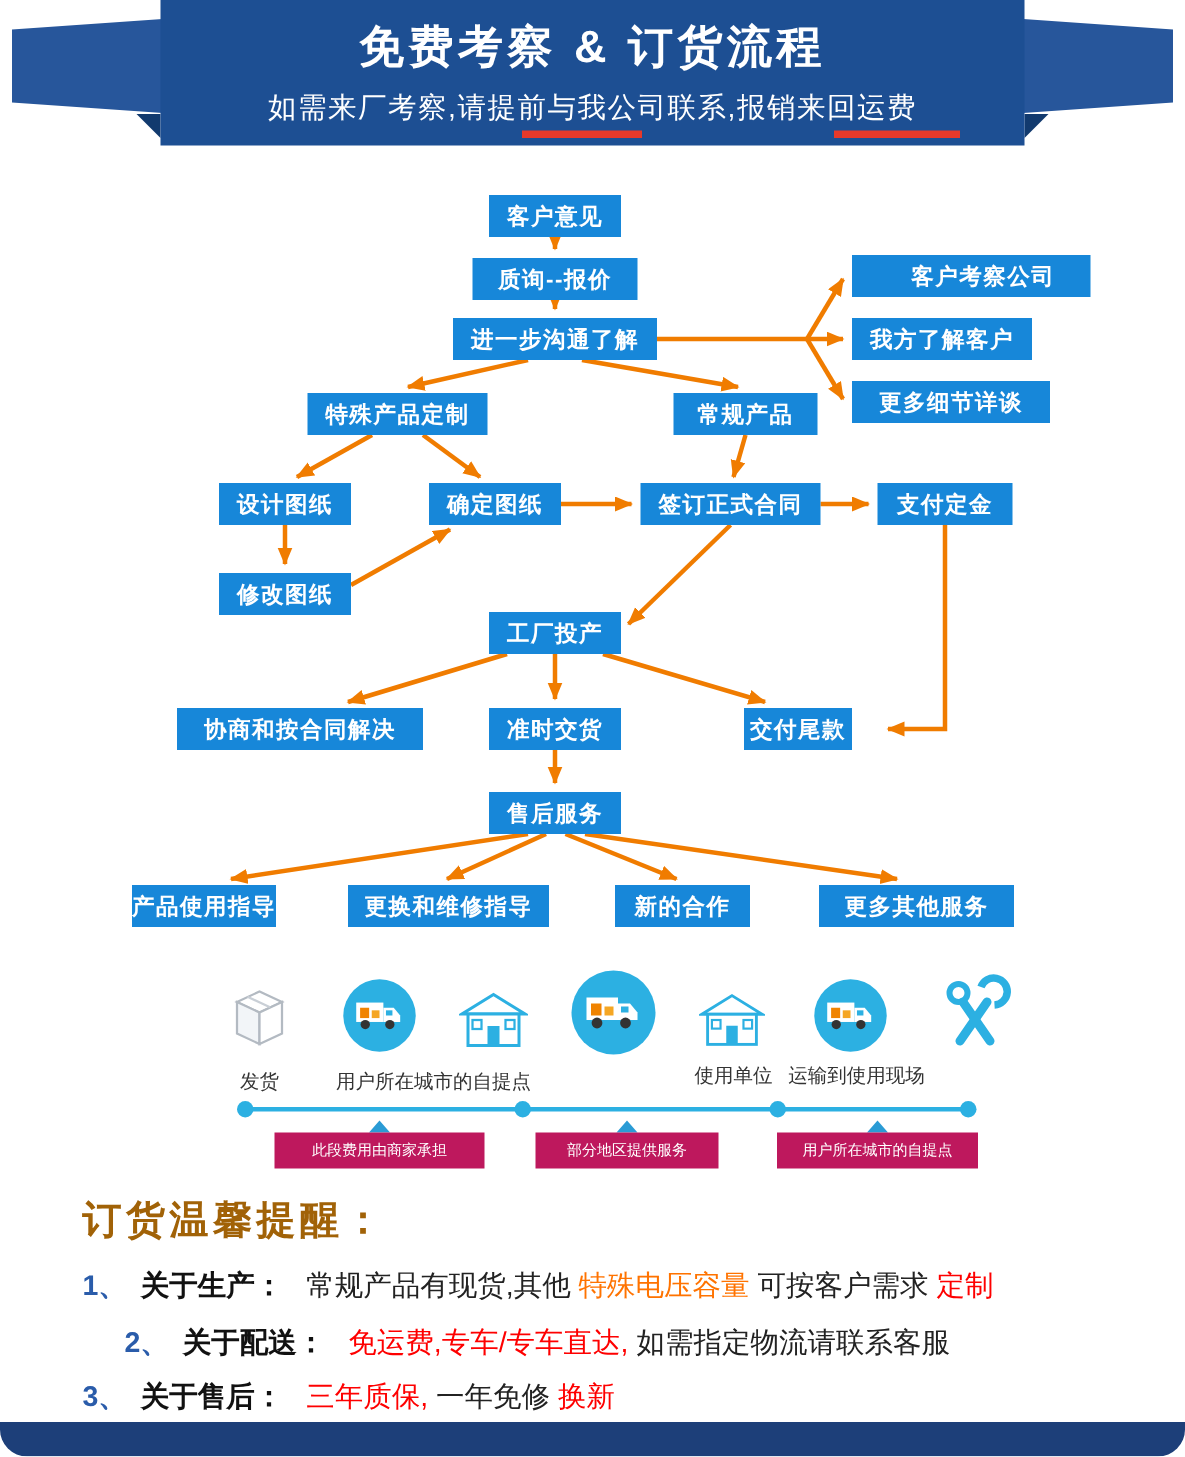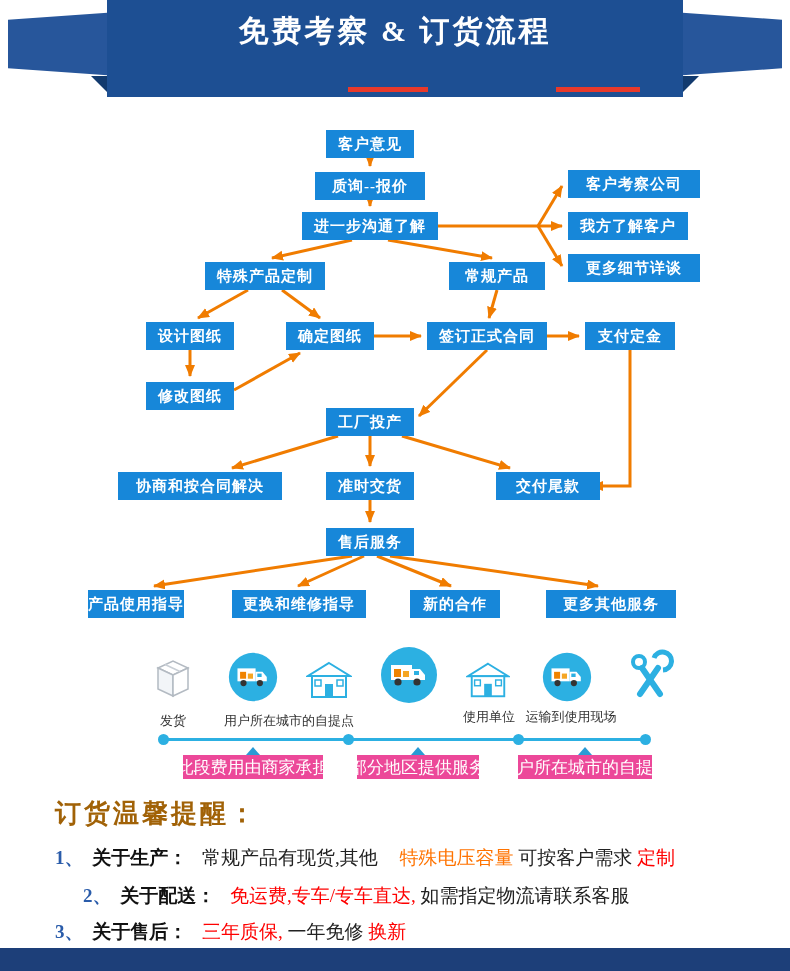--- a/index.html
+++ b/index.html
@@ -1,17 +1,17 @@
 <!DOCTYPE html>
 <html><head>
 <meta charset="utf-8">
 <style>
   html,body{margin:0;padding:0;background:#fff;}
   .page{position:relative;width:790px;height:971px;margin:0 auto;background:#ffffff;overflow:hidden;
-        font-family:Liberation Serif, serif;}
+        font-family:Liberation Sans, sans-serif;border-radius:18px;}
 
   
   .ribbon-wing{position:absolute;background:#27569b;}
   .wing-left{left:8px;top:12px;width:110px;height:64px;clip-path:polygon(0 12%,100% 0,100% 100%,0 88%);}
   .wing-right{left:672px;top:12px;width:110px;height:64px;clip-path:polygon(0 0,100% 12%,100% 88%,0 100%);}
   .fold{position:absolute;width:0;height:0;}
   .fold-left{left:91px;top:76px;border-top:16px solid #123a6e;border-left:16px solid transparent;}
   .fold-right{left:683px;top:76px;border-top:16px solid #123a6e;border-right:16px solid transparent;}
   .ribbon-center{position:absolute;left:107px;top:0;width:576px;height:97px;background:#1d4f93;color:#fff;text-align:center;}
   .ribbon-title{font-size:30px;font-weight:bold;letter-spacing:3px;padding-top:11px;}
@@ -20,47 +20,48 @@
 
   
   .node{position:absolute;height:28px;background:#1787d9;color:#fff;font-size:15px;font-weight:bold;
         display:flex;align-items:center;justify-content:center;letter-spacing:1px;white-space:nowrap;}
 
   
   .tl-label{position:absolute;font-size:13px;color:#333;text-align:center;white-space:nowrap;}
   .tl-line{position:absolute;left:160px;top:738px;width:488px;height:3px;background:#2cb0e2;}
   .tl-dot{position:absolute;width:11px;height:11px;border-radius:50%;background:#2cb0e2;top:734px;}
   .tl-tri{position:absolute;top:747px;width:0;height:0;border-left:7px solid transparent;border-right:7px solid transparent;border-bottom:8px solid #2a9bd5;}
-  .tl-box{position:absolute;top:755px;height:24px;background:#ec4899;color:#fff;font-size:17px;
+  .tl-box{position:absolute;top:755px;height:24px;background:#be185d;color:#fff;font-size:10px;
           display:flex;align-items:center;justify-content:center;white-space:nowrap;}
   .ico{position:absolute;}
 
   
   .notes-title{position:absolute;left:55px;top:796px;font-size:26px;font-weight:bold;color:#a16207;letter-spacing:3px;}
   .note-row{position:absolute;left:55px;font-size:19px;line-height:26px;white-space:nowrap;}
   .note-num{color:#2a5caa;font-weight:bold;margin-right:4px;}
   .note-topic{color:#111;font-weight:bold;margin-right:10px;}
   .tone-dark{color:#222;}
-  .tone-orange{color:#ff7300;margin-left:17px;}
+  .tone-orange{color:#ff7300;}
   .tone-red{color:#fe0000;}
 
   .footer-bar{position:absolute;left:0;top:948px;width:790px;height:23px;background:#1d3f79;}
 </style>
 </head>
 <body>
 
 <div class="page">
 
   <div>
     <div class="ribbon-wing wing-left"></div>
     <div class="ribbon-wing wing-right"></div>
     <div class="fold fold-left"></div>
     <div class="fold fold-right"></div>
     <div class="ribbon-center">
       <div class="ribbon-title">免费考察 &amp; 订货流程</div>
+      <div class="ribbon-subtitle">如需来厂考察,请提前与我公司联系,报销来回运费</div>
     </div>
     <div class="red-underline" style="left:348px;top:87px;width:80px;"></div>
     <div class="red-underline" style="left:556px;top:87px;width:84px;"></div>
   </div>
 
   <svg style="position:absolute;left:0;top:0;pointer-events:none;" width="790" height="650" viewBox="0 0 790 650">
     <defs>
       <marker id="ah" markerUnits="userSpaceOnUse" markerWidth="13" markerHeight="11" refX="11" refY="5" orient="auto">
         <path d="M0,0 L12,5 L0,10 Z" fill="#f07c00"></path>
       </marker>
@@ -91,34 +92,34 @@
       <path d="M364,556 L298,586" marker-end="url(#ah)"></path>
       <path d="M377,556 L451,586" marker-end="url(#ah)"></path>
       <path d="M390,556 L598,586" marker-end="url(#ah)"></path>
     </g>
   </svg>
 
   <div>
     <div class="node" style="left:326px;top:130px;width:88px;">客户意见</div>
     <div class="node" style="left:315px;top:172px;width:110px;">质询--报价</div>
     <div class="node" style="left:302px;top:212px;width:136px;">进一步沟通了解</div>
-    <div class="node" style="left:568px;top:170px;width:132px;">客户考察公司</div>
+    <div class="node" style="left:568px;top:170px;width:143px;padding-left:16px;">客户考察公司</div>
     <div class="node" style="left:568px;top:212px;width:120px;">我方了解客户</div>
     <div class="node" style="left:568px;top:254px;width:132px;">更多细节详谈</div>
     <div class="node" style="left:205px;top:262px;width:120px;">特殊产品定制</div>
     <div class="node" style="left:449px;top:262px;width:96px;">常规产品</div>
     <div class="node" style="left:146px;top:322px;width:88px;">设计图纸</div>
     <div class="node" style="left:286px;top:322px;width:88px;">确定图纸</div>
     <div class="node" style="left:427px;top:322px;width:120px;">签订正式合同</div>
     <div class="node" style="left:585px;top:322px;width:90px;">支付定金</div>
     <div class="node" style="left:146px;top:382px;width:88px;">修改图纸</div>
     <div class="node" style="left:326px;top:408px;width:88px;">工厂投产</div>
     <div class="node" style="left:118px;top:472px;width:164px;">协商和按合同解决</div>
     <div class="node" style="left:326px;top:472px;width:88px;">准时交货</div>
-    <div class="node" style="left:496px;top:472px;width:104px;">交付尾款</div>
+    <div class="node" style="left:496px;top:472px;width:72px;">交付尾款</div>
     <div class="node" style="left:326px;top:528px;width:88px;">售后服务</div>
     <div class="node" style="left:88px;top:590px;width:96px;">产品使用指导</div>
     <div class="node" style="left:232px;top:590px;width:134px;">更换和维修指导</div>
     <div class="node" style="left:410px;top:590px;width:90px;">新的合作</div>
     <div class="node" style="left:546px;top:590px;width:130px;">更多其他服务</div>
   </div>
 
   <div>
 
     <svg class="ico" style="left:148px;top:652px;" width="50" height="50" viewBox="0 0 50 50">

